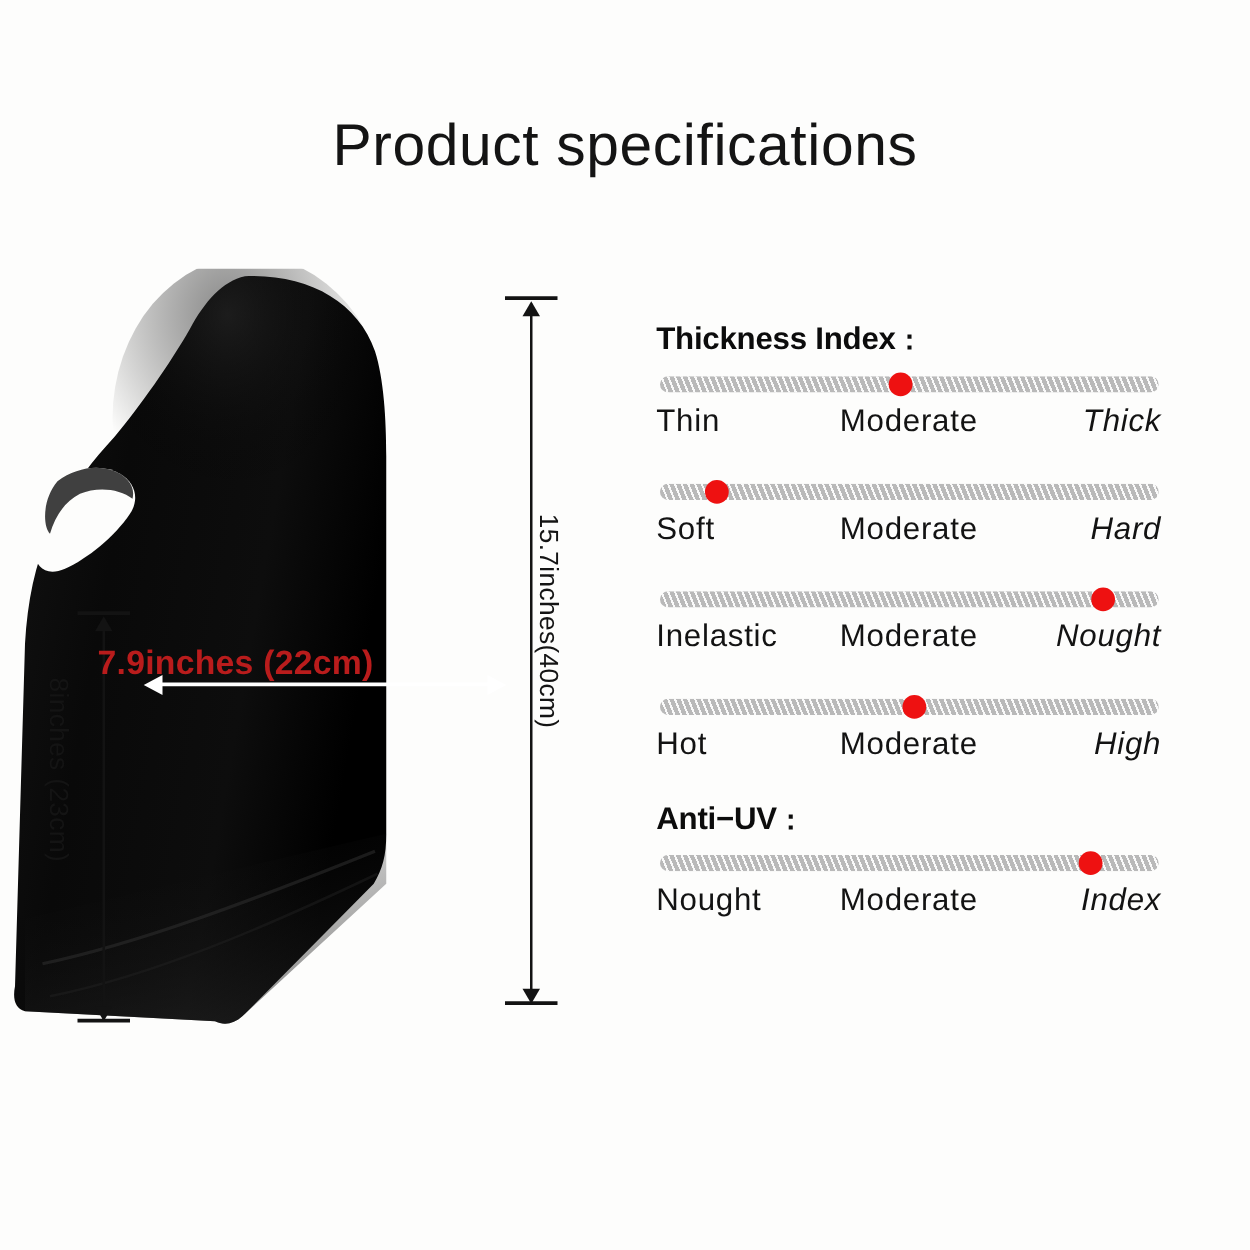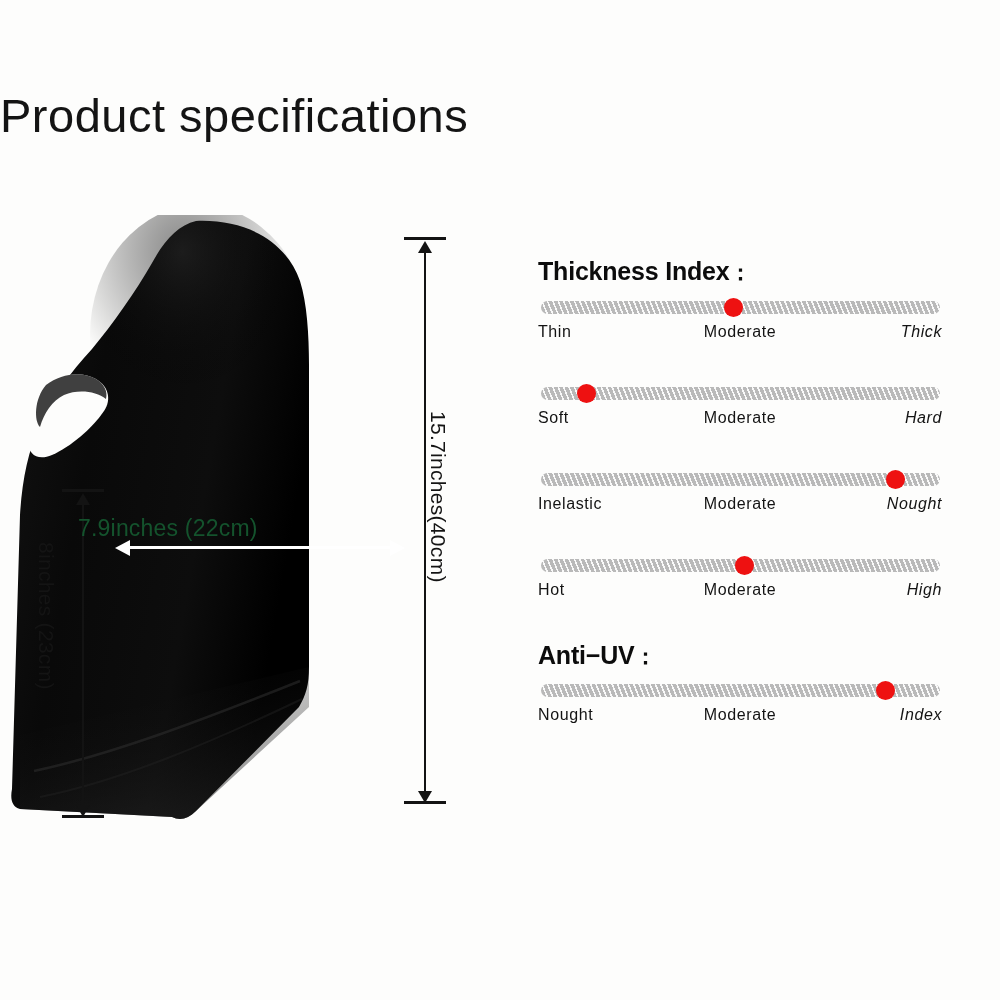--- a/index.html
+++ b/index.html
@@ -20,21 +20,21 @@
     inset: 0;
     background: #fdfdfc;
   }
 
   
   .page-title {
     position: absolute;
     left: 0;
     right: 0;
     top: 88px;
-    text-align: left;
+    text-align: center;
     font-size: 47px;
     font-weight: 300;
     letter-spacing: 0.5px;
     color: #141414;
     font-family: "Liberation Sans", sans-serif;
   }
 
   
   .product-panel {
     position: absolute;
@@ -96,30 +96,30 @@
     height: 0;
     border-top: 8px solid transparent;
     border-bottom: 8px solid transparent;
   }
   .arrow-left  { border-right: 15px solid #ffffff; }
   .arrow-right { border-left: 15px solid #ffffff; }
 
   .width-label {
     position: absolute;
     white-space: nowrap;
-    font-size: 23px;
-    font-weight: 400;
-    color: #14532d;
+    font-size: 27px;
+    font-weight: 700;
+    color: #b91c1c;
     letter-spacing: 0.2px;
   }
 
   
   .specs {
     position: absolute;
-    left: 538px;
+    left: 525px;
     top: 258px;
     width: 404px;
   }
 
   .spec-block {
     position: relative;
     margin-bottom: 33px;
   }
   .spec-block:last-child { margin-bottom: 0; margin-top: 33px; }
 
@@ -165,21 +165,21 @@
     width: 19px;
     height: 19px;
     margin-left: -9.5px;
     border-radius: 50%;
     background: #ee1111;
   }
 
   .scale-labels {
     position: relative;
     height: 28px;
-    font-size: 16px;
+    font-size: 25px;
     font-weight: 300;
     color: #131313;
     letter-spacing: 0.6px;
   }
   .scale-labels span {
     position: absolute;
     top: 0;
     white-space: nowrap;
   }
   .lbl-left   { left: 0; }

